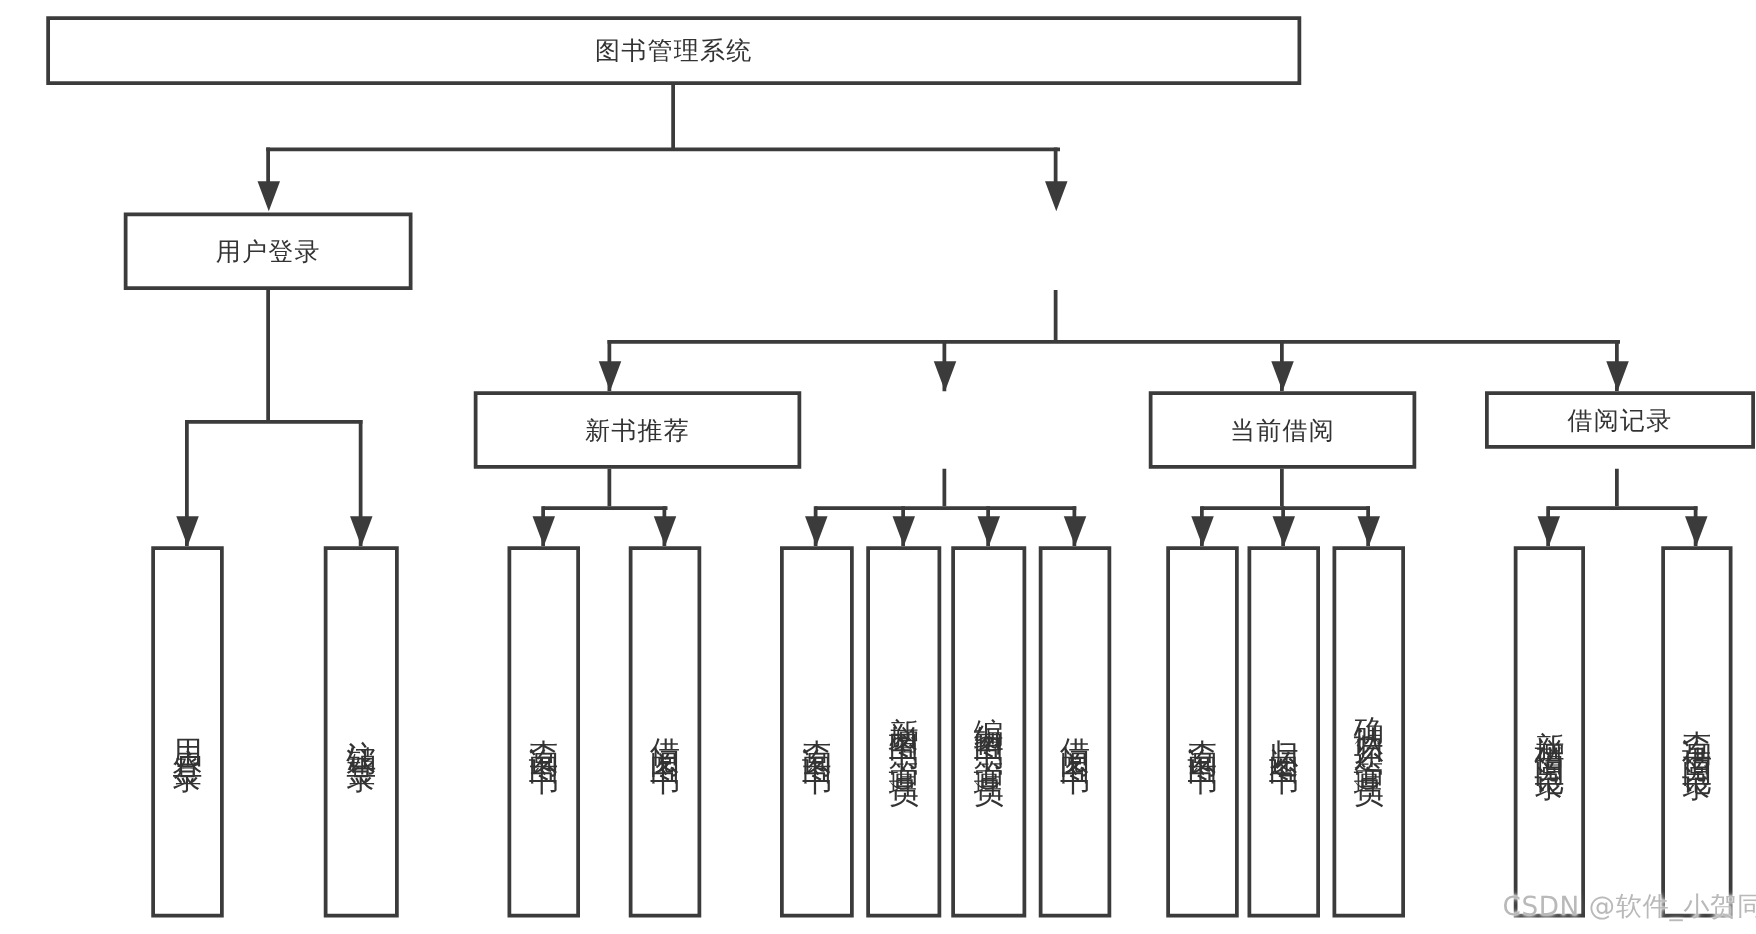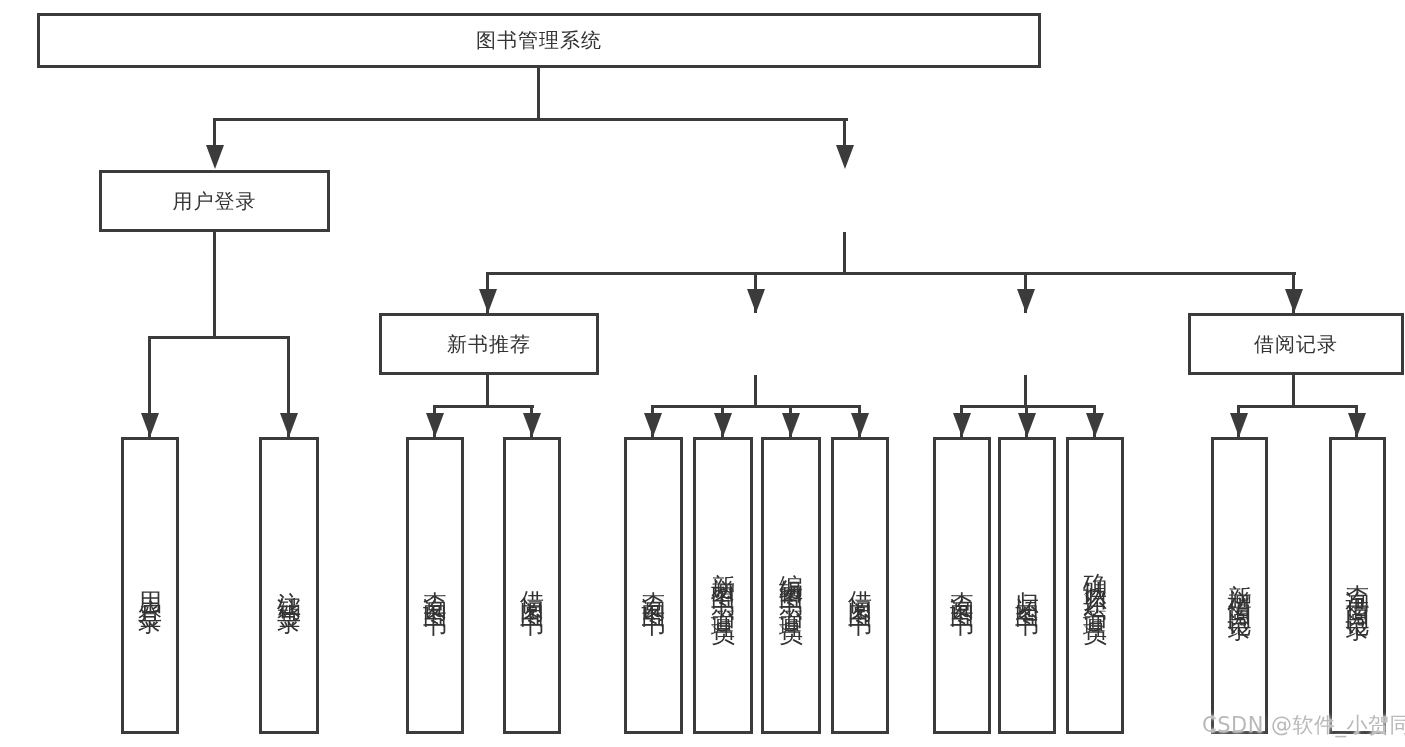--- a/index.html
+++ b/index.html
@@ -94,24 +94,27 @@
   <div class="line" style="left:470px;top:272px;width:810px;height:3px"></div>
   <div class="line" style="left:470px;top:272px;width:3px;height:41px"></div>
   <div class="tri" style="left:463px;top:289px"></div>
   <div class="line" style="left:738px;top:272px;width:3px;height:41px"></div>
   <div class="tri" style="left:731px;top:289px"></div>
   <div class="line" style="left:1008px;top:272px;width:3px;height:41px"></div>
   <div class="tri" style="left:1001px;top:289px"></div>
   <div class="line" style="left:1276px;top:272px;width:3px;height:41px"></div>
   <div class="tri" style="left:1269px;top:289px"></div>
 
-  <div class="box" style="left:363px;top:313px;width:220px;height:62px">
+  <div class="box" style="left:363px;top:313px;width:262px;height:62px">
     <span class="hlabel">新书推荐</span>
   </div>
-  <div class="box" style="left:1172px;top:313px;width:216px;height:62px">
+  <div class="box" style="left:903px;top:313px;width:214px;height:62px">
+    <span class="hlabel">当前借阅</span>
+  </div>
+  <div class="box" style="left:1172px;top:313px;width:216px;height:46px">
     <span class="hlabel">借阅记录</span>
   </div>
 
   <div class="line" style="left:470px;top:375px;width:3px;height:30px"></div>
   <div class="line" style="left:418px;top:405px;width:100px;height:3px"></div>
   <div class="line" style="left:417px;top:405px;width:3px;height:32px"></div>
   <div class="tri" style="left:410px;top:413px"></div>
   <div class="line" style="left:514px;top:405px;width:3px;height:32px"></div>
   <div class="tri" style="left:507px;top:413px"></div>
 

